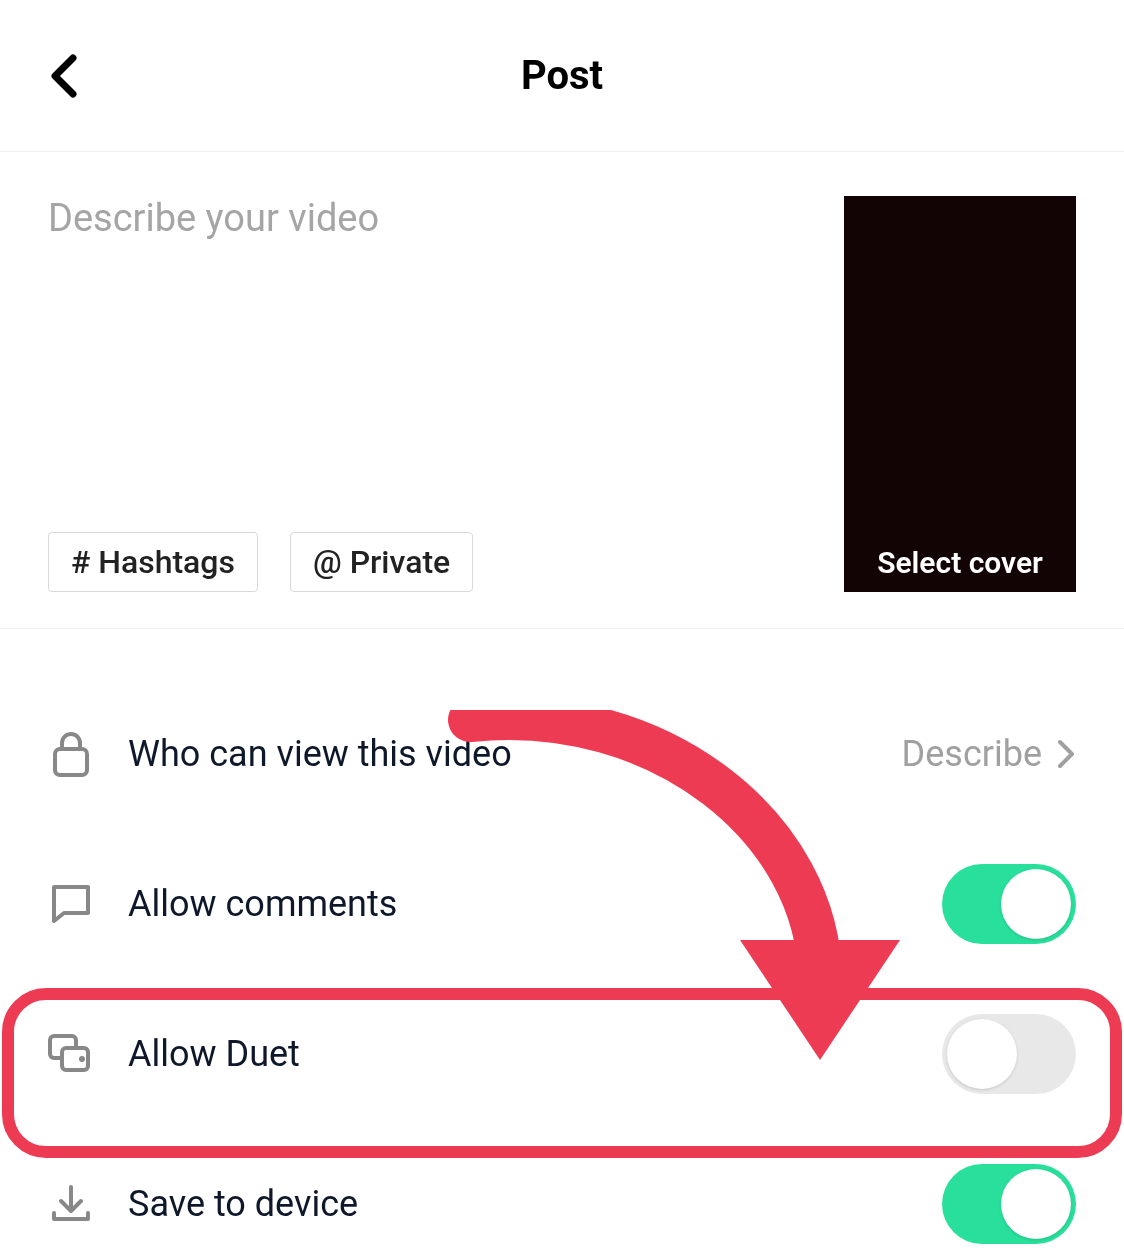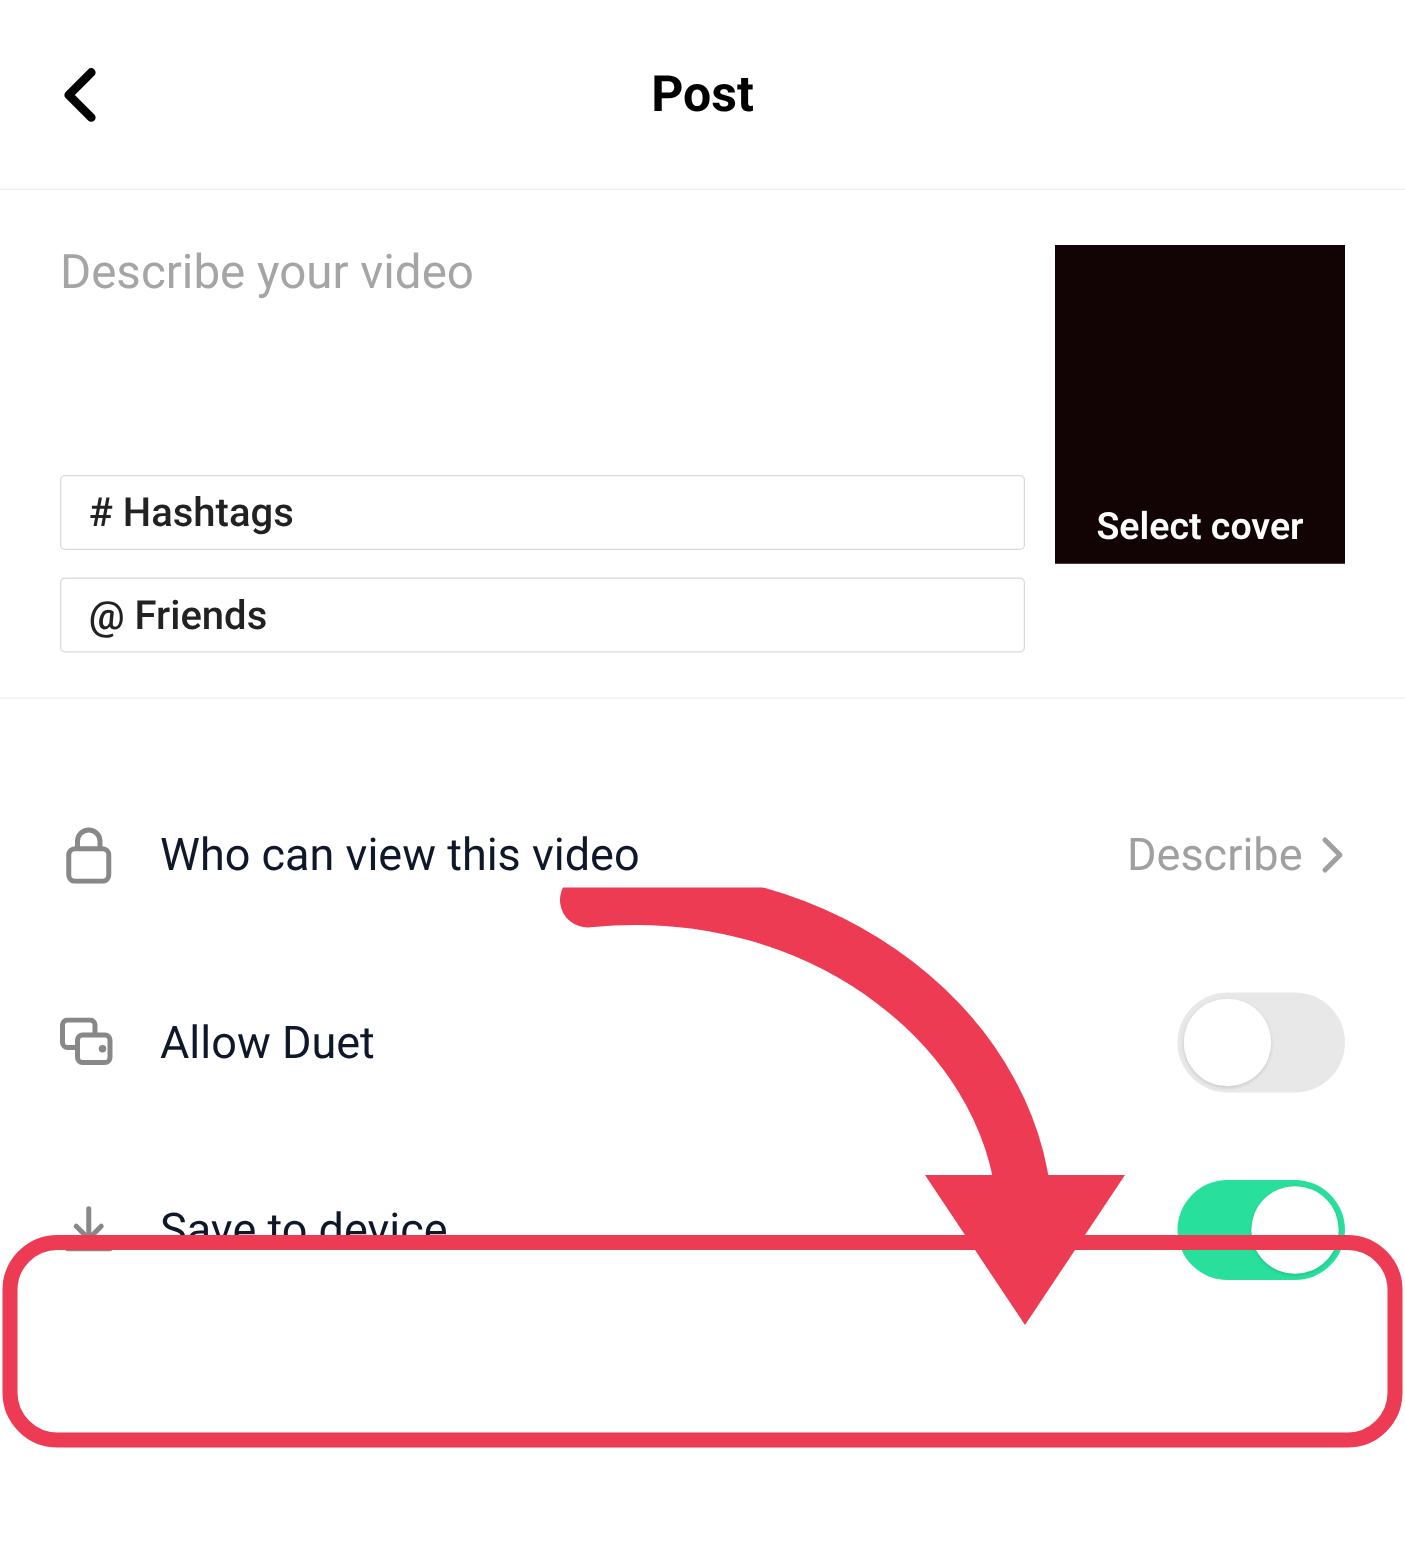--- a/index.html
+++ b/index.html
@@ -47,39 +47,38 @@
     flex-direction: column;
     justify-content: space-between;
   }
   .desc-area {
     font-size: 38px;
     color: #a5a5a5;
     min-height: 160px;
   }
   .chip-row {
     display: flex;
-    gap: 22px;
+    gap: 32px;
     margin-top: 24px;
-    flex-direction: column;
   }
   .chip {
     border: 1px solid #d9d9d9;
     border-radius: 4px;
     padding: 10px 22px;
     font-size: 32px;
     font-weight: 500;
     color: #222;
     display: flex;
     align-items: center;
     gap: 6px;
     cursor: pointer;
   }
   .cover {
     width: 232px;
-    height: 255px;
+    height: 396px;
     background: #120304;
     position: relative;
     cursor: pointer;
     margin-left: 24px;
   }
   .cover-label {
     position: absolute;
     bottom: 12px;
     left: 0; right: 0;
     text-align: center;
@@ -166,21 +165,21 @@
     </svg>
   </div>
   <div class="header-title">Post</div>
 </div>
 
 <div class="compose">
   <div class="compose-left">
     <div class="desc-area">Describe your video</div>
     <div class="chip-row">
       <div class="chip"># Hashtags</div>
-      <div class="chip">@ Friends</div>
+      <div class="chip">@ Private</div>
     </div>
   </div>
   <div class="cover">
     <div class="cover-label">Select cover</div>
   </div>
 </div>
 
 <div class="options">
 
   <div class="row">
@@ -192,20 +191,33 @@
     </div>
     <div class="row-label">Who can view this video</div>
     <div class="row-right">
       <div class="row-value">Describe</div>
       <svg width="20" height="32" viewBox="0 0 20 32">
         <polyline points="4,4 16,16 4,28" fill="none" stroke="#a0a0a0" stroke-width="4" stroke-linecap="round" stroke-linejoin="round"></polyline>
       </svg>
     </div>
   </div>
 
+  <div class="row">
+    <div class="row-icon">
+      <svg width="42" height="42" viewBox="0 0 42 42">
+        <path d="M4 4 h34 v26 h-24 l-10 8 z" fill="none" stroke="#888" stroke-width="4" stroke-linejoin="round"></path>
+      </svg>
+    </div>
+    <div class="row-label">Allow comments</div>
+    <div class="row-right">
+      <div class="toggle on">
+          <div class="knob"></div>
+        </div>
+    </div>
+  </div>
 
   <div class="row">
     <div class="row-icon">
       <svg width="46" height="40" viewBox="0 0 46 40">
         <rect x="2" y="2" width="26" height="22" rx="4" fill="none" stroke="#888" stroke-width="4"></rect>
         <rect x="14" y="14" width="26" height="22" rx="4" fill="#fff" stroke="#888" stroke-width="4"></rect>
         <circle cx="34" cy="25" r="3" fill="#888"></circle>
       </svg>
     </div>
     <div class="row-label">Allow Duet</div>

